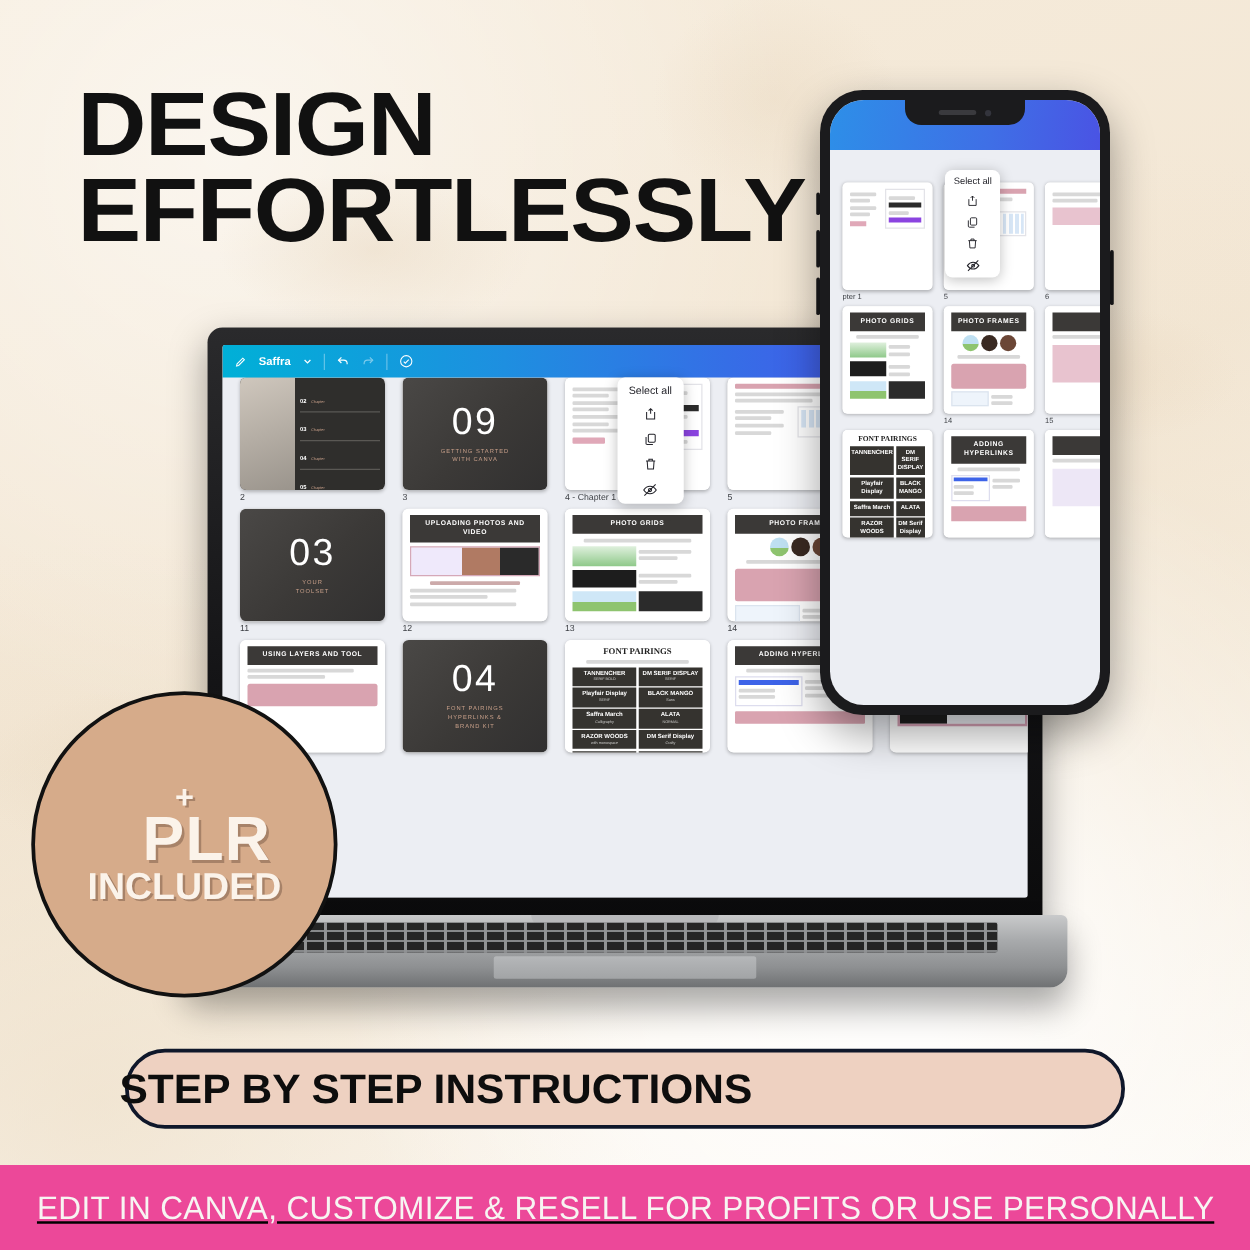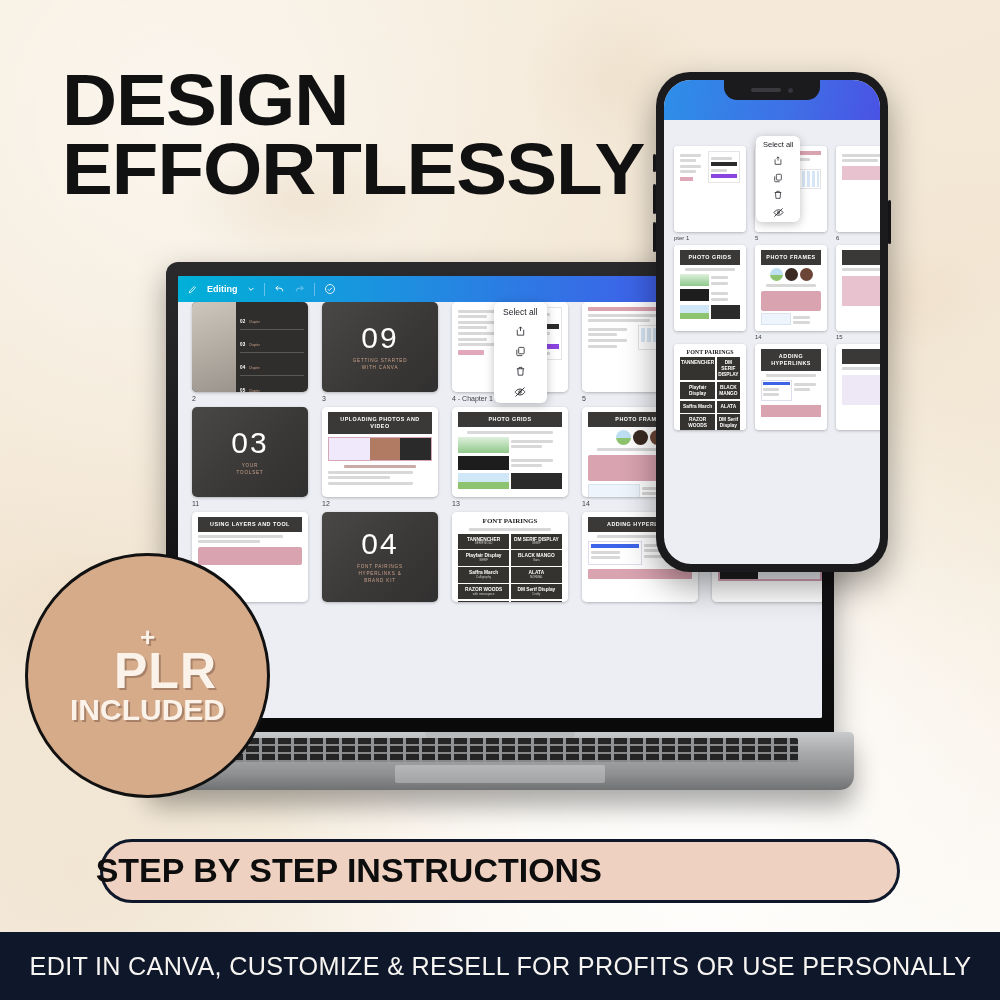--- a/index.html
+++ b/index.html
@@ -205,21 +205,21 @@
     display:flex; align-items:center; justify-content:flex-start;
   }
   #pill span{
     font-size:33px; font-weight:700; color:#0d0d0d; letter-spacing:0px;
     transform:scaleX(1.03);
   }
 
   
   #footer{
     position:absolute; left:0; top:932px; width:1000px; height:68px; z-index:35;
-    background:#0f172a; display:flex; align-items:center; justify-content:center;
+    background:#ec4899; display:flex; align-items:center; justify-content:center;text-decoration:underline;
   }
   #footer span{
     color:#f7f5f2; font-size:26px; letter-spacing:.3px; transform:scaleX(.97);
     white-space:nowrap;
   }
 </style>
 </head>
 <body>
 
 <div id="bg"></div>
@@ -232,21 +232,21 @@
 <div id="laptop">
   <div class="lid">
     <div class="screen">
 
       <div class="cv-toolbar">
         <span class="ico">
           <svg width="10" height="10" viewBox="0 0 24 24" fill="none" stroke="#fff" stroke-width="2">
               <path d="M3 21l4-1 11-11-3-3L4 17z"></path>
             </svg>
         </span>
-        <span>Editing</span>
+        <span>Saffra</span>
         <span class="ico">
           <svg width="8" height="8" viewBox="0 0 24 24" fill="none" stroke="#fff" stroke-width="3">
               <path d="M5 9l7 7 7-7"></path>
             </svg>
         </span>
         <span class="sep"></span>
         <span class="ico">
           <svg width="11" height="11" viewBox="0 0 24 24" fill="none" stroke="#fff" stroke-width="2">
               <path d="M9 14L4 9l5-5"></path>
               <path d="M4 9h9a6 6 0 016 6v1"></path>

